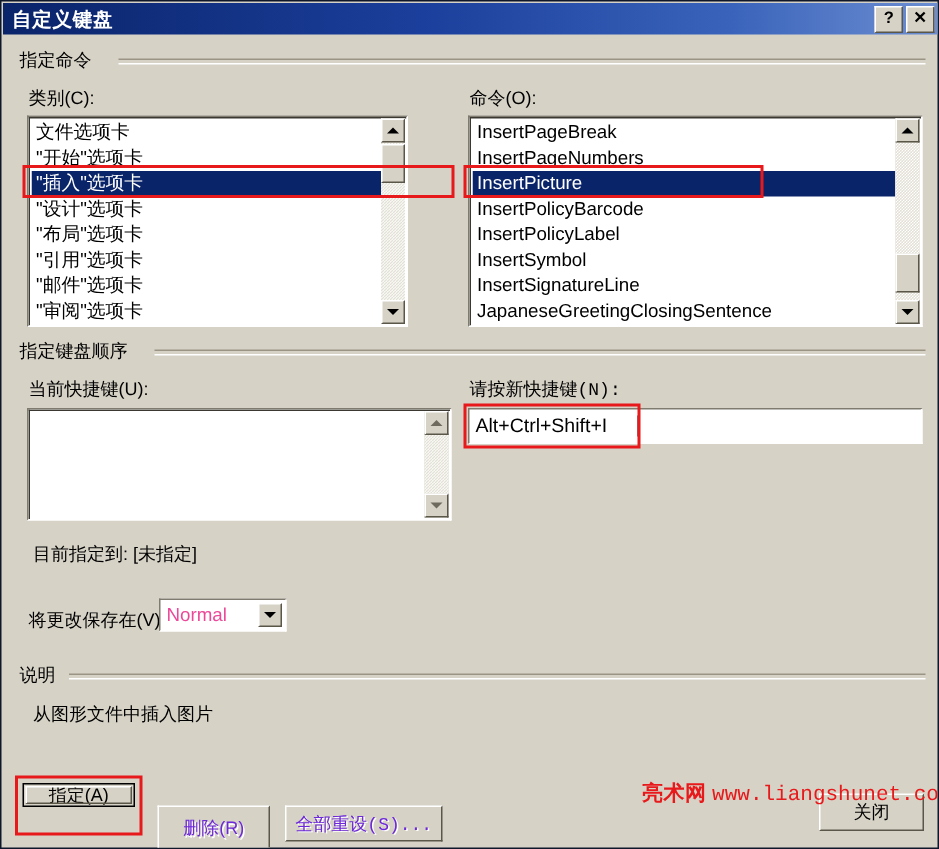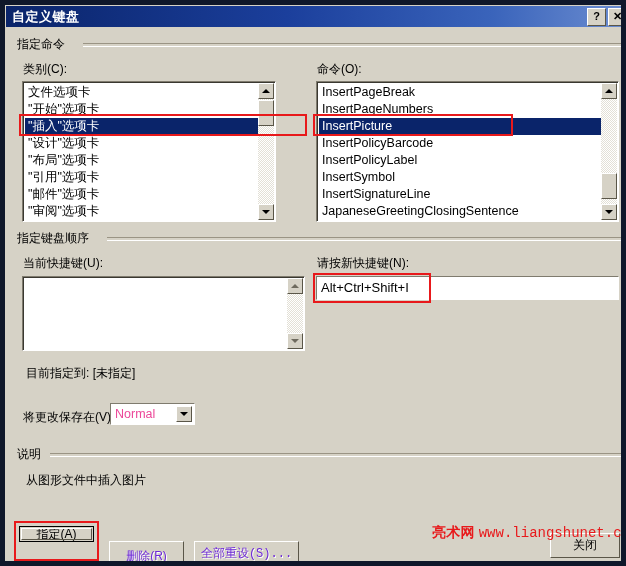--- a/index.html
+++ b/index.html
@@ -12,21 +12,21 @@
     font-size: 12px;
     color: #000000;
   }
 
   #dialog {
     position: relative;
     width: 626px;
     height: 566px;
     background: #d6d2c6;
     box-sizing: border-box;
-    border: 5px solid #0f172a;
+    border: 1px solid #0f172a;
     overflow: hidden;
   }
 
   
   .titlebar {
     position: absolute;
     left: 1px; top: 1px;
     width: 624px; height: 21px;
     background: linear-gradient(to right, #0a246a 0%, #1b3f9c 45%, #3a64bb 78%, #6d8ed1 100%);
     display: flex;
@@ -385,21 +385,21 @@
         <span class="arrowglyph up" style="border-bottom-color:#6e6a5e;"></span>
       </div>
       <div class="sbtn down">
         <span class="arrowglyph down" style="border-top-color:#6e6a5e;"></span>
       </div>
     </div>
   </div>
 
   <div class="lbl" style="left:21px; top:360px;">目前指定到: [未指定]</div>
 
-  <div class="lbl" style="left:312px; top:250px;">请按新快捷键(N):</div>
+  <div class="lbl" style="left:312px; top:250px;font-family:Liberation Mono, monospace;">请按新快捷键(N):</div>
 
   <div class="textinput" style="left:311px; top:271px; width:303px; height:24px;" title="Alt+Ctrl+Shift+I">
     <span class="val">Alt+Ctrl+Shift+I</span>
   </div>
   <span class="caret" style="position:absolute; left:423px; top:276px; z-index:12;"></span>
 
   <div class="redbox" style="left:308px; top:268px; width:118px; height:30px;"></div>
 
   <div class="lbl" style="left:18px; top:404px;">将更改保存在(V):</div>
 

